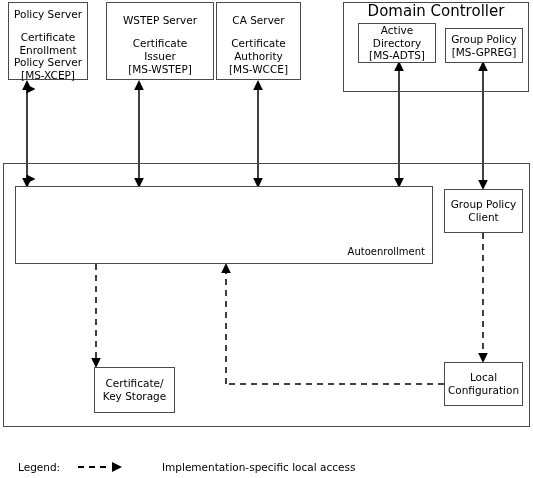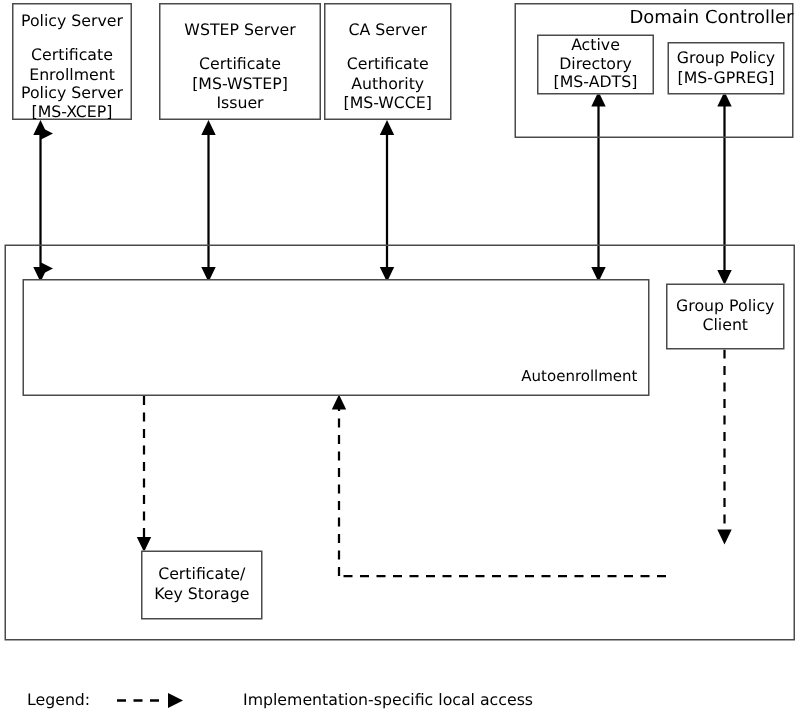--- a/index.html
+++ b/index.html
@@ -55,22 +55,22 @@
     justify-content: center;
   }
   .container-box {
     position: absolute;
     box-sizing: border-box;
     border: 1.4px solid #4a4a4a;
     background: transparent;
   }
   .container-title {
     position: absolute;
-    text-align: right;
-    font-size: 12px;
+    text-align: center;
+    font-size: 15px;
     line-height: 12.6px;
     white-space: nowrap;
   }
   .corner-label {
     position: absolute;
     font-size: 10.5px;
     line-height: 12.6px;
     white-space: nowrap;
   }
   .legend-row {
@@ -177,22 +177,22 @@
       <div>Policy Server</div>
       <div>[MS-XCEP]</div>
     </div>
   </div>
 
   <div class="node" style="left:106px; top:2px; width:108px; height:78px; padding-top:7px;">
     <div class="title">WSTEP Server</div>
     <div class="gap"></div>
     <div class="body">
       <div>Certificate</div>
+      <div>Issuer</div>
       <div>[MS-WSTEP]</div>
-      <div>Issuer</div>
     </div>
   </div>
 
   <div class="node" style="left:216px; top:2px; width:85px; height:78px; padding-top:7px;">
     <div class="title">CA Server</div>
     <div class="gap"></div>
     <div class="body">
       <div>Certificate</div>
       <div>Authority</div>
       <div>[MS-WCCE]</div>
@@ -223,20 +223,24 @@
   <div class="node centered" style="left:444px; top:189px; width:79px; height:44px;">
     <div>Group Policy</div>
     <div>Client</div>
   </div>
 
   <div class="node centered" style="left:57px; top:367px; width:81px; height:46px;margin-left:37px;">
     <div>Certificate/</div>
     <div>Key Storage</div>
   </div>
 
+  <div class="node centered" style="left:444px; top:362px; width:79px; height:44px;">
+    <div>Local</div>
+    <div>Configuration</div>
+  </div>
 
   <div class="legend-row" style="left:18px; top:461px;align-items:flex-end;">
     <div class="legend-label">Legend:</div>
     <div class="legend-sample"></div>
     <div class="legend-text">Implementation-specific local access</div>
   </div>
 
 </div>
 
 </body></html>

